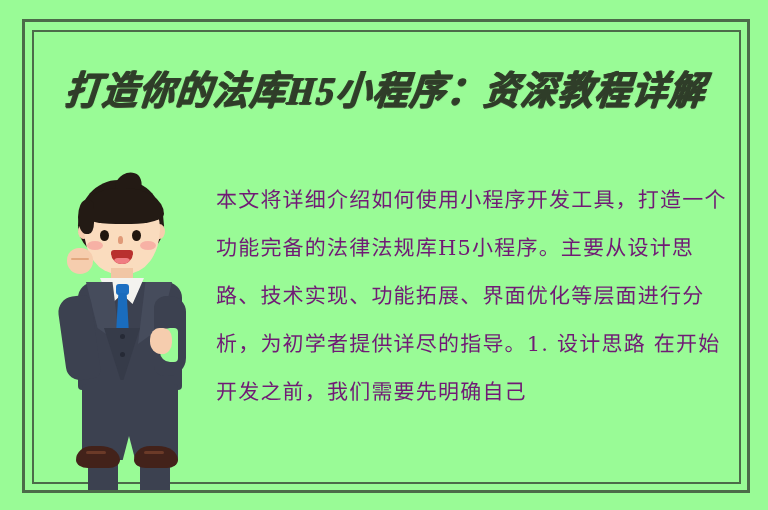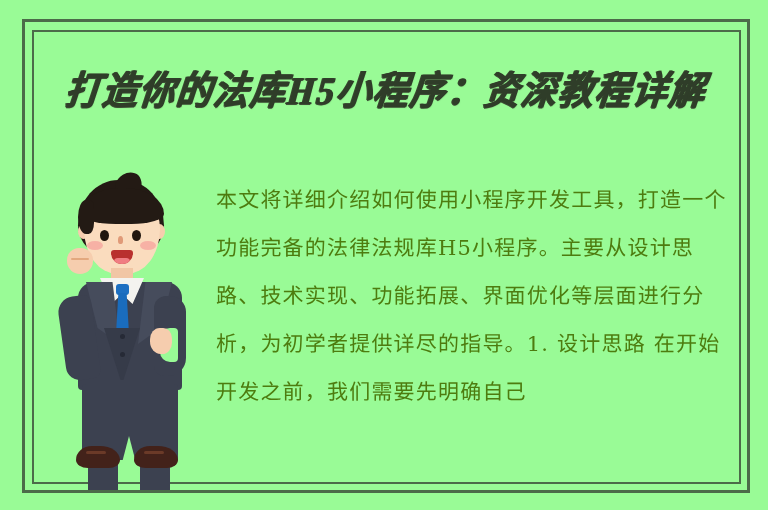--- a/index.html
+++ b/index.html
@@ -74,21 +74,21 @@
 
   
   .body-text {
     position: absolute;
     left: 216px;
     top: 176px;
     width: 512px;
     font-family: "DejaVu Serif", "Liberation Serif", serif;
     font-size: 21px;
     line-height: 48px;
-    color: #4d7c0f;
+    color: #701a75;
     letter-spacing: 1.2px;
     text-align: left;
     word-break: break-all;
   }
 
   
   .person {
     position: absolute;
     left: 56px;
     top: 178px;

